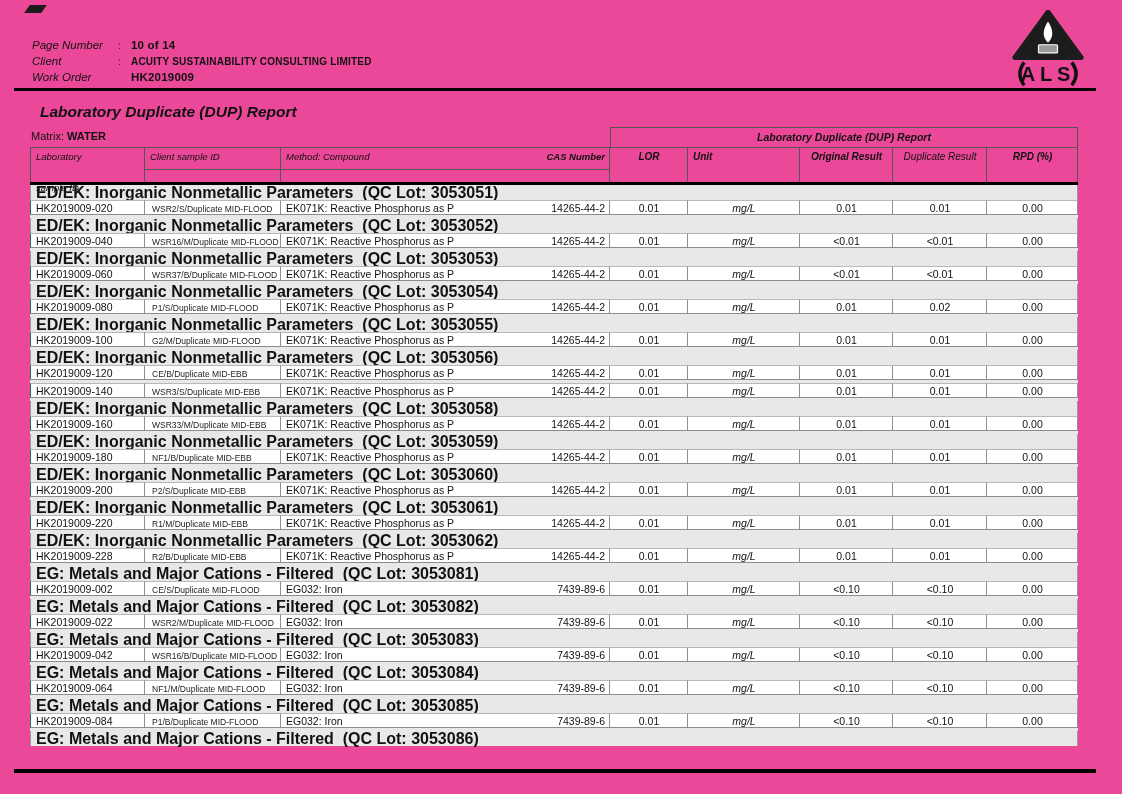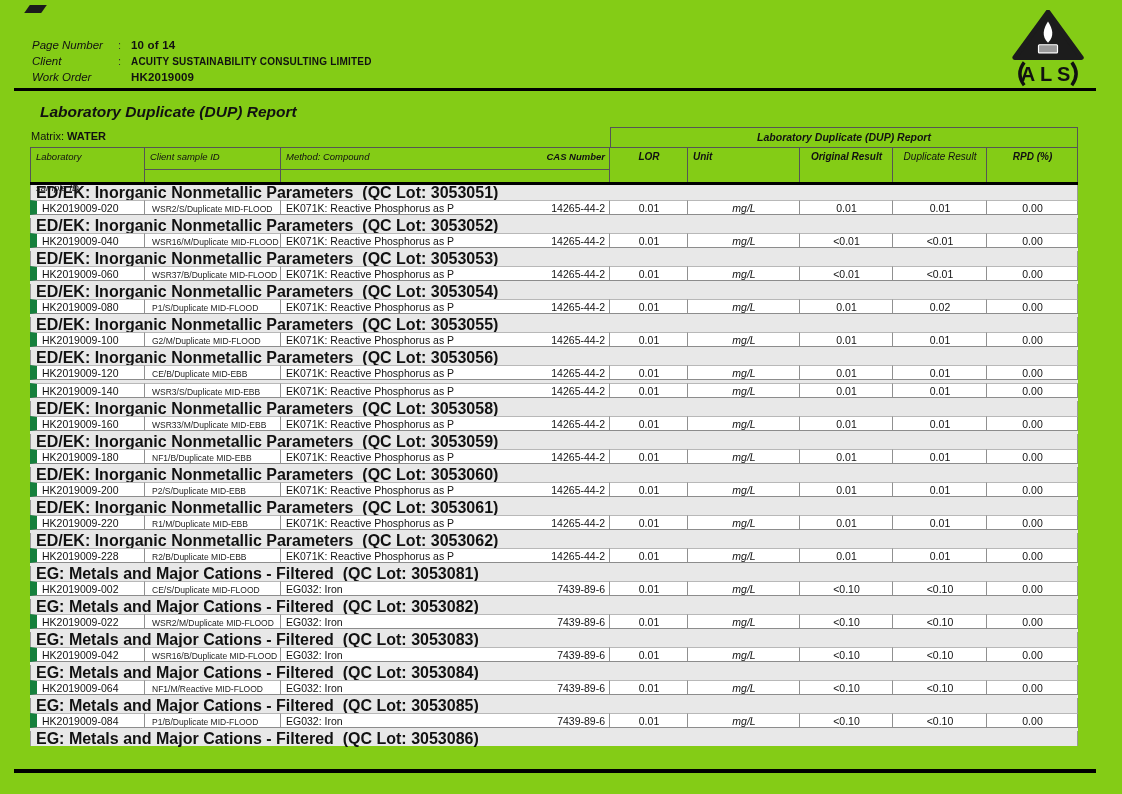--- a/index.html
+++ b/index.html
@@ -1,17 +1,17 @@
 <!DOCTYPE html>
 <html><head>
 <meta charset="utf-8">
 <style>
   html,body { margin:0; padding:0; background:#fff; }
   .page {
-    position:relative; width:1122px; height:794px; background:#84cc16;
+    position:relative; width:1122px; height:794px; background:#ec4899;
     font-family:"Liberation Sans", sans-serif; color:#111; overflow:hidden;
   }
   
   .corner-mark { position:absolute; left:27px; top:5px; width:17px; height:8px;
     background:#1b1b1b; transform:skewX(-35deg); }
 
   
   .hdr-fields { position:absolute; left:32px; top:39px; }
   .hdr-row { display:flex; height:16px; align-items:baseline; }
   .hdr-label { width:86px; font-style:italic; font-size:11.5px; }
@@ -56,21 +56,21 @@
   .thick-line { height:2.5px; background:#000; }
 
   .section-band { height:15px; box-sizing:border-box; background:#e8e8e8;
     border-left:1px solid #9a9a9a; border-right:1px solid #9a9a9a;
     font-weight:bold; font-size:16px; line-height:15px; padding-left:5px; white-space:pre; }
 
   .data-row { display:flex; height:18px; background:#e8e8e8; }
   .cell { height:15px; box-sizing:border-box; background:#fff;
     border-right:1px solid #909090; border-top:1px solid #b8b8b8; border-bottom:1px solid #8c8c8c;
     font-size:10.5px; line-height:13px; padding:1px 4px 0 5px; overflow:hidden; white-space:nowrap; }
-  .c-lab    { width:115px; border-left:7px solid #15803d; }
+  .c-lab    { width:115px; border-left:1px solid #15803d; }
   .c-client { width:136px; font-size:8.5px; line-height:14px; color:#222; padding-left:7px; }
   .c-method { width:246px; border-right:none; }
   .c-cas    { width:83px;  text-align:right; }
   .c-lor    { width:78px;  text-align:center; }
   .c-unit   { width:112px; text-align:center;font-style:italic; }
   .c-orig   { width:93px;  text-align:center; }
   .c-dup    { width:94px;  text-align:center; }
   .c-rpd    { width:91px;  text-align:center; }
 </style>
 </head>
@@ -346,21 +346,21 @@
     <div class="cell c-unit">mg/L</div>
     <div class="cell c-orig">&lt;0.10</div>
     <div class="cell c-dup">&lt;0.10</div>
     <div class="cell c-rpd">0.00</div>
   </div>
 
   <div class="section-band"><span>EG: Metals and Major Cations - Filtered  (QC Lot: 3053084)</span></div>
 
   <div class="data-row">
     <div class="cell c-lab">HK2019009-064</div>
-    <div class="cell c-client">NF1/M/Reactive MID-FLOOD</div>
+    <div class="cell c-client">NF1/M/Duplicate MID-FLOOD</div>
     <div class="cell c-method">EG032: Iron</div>
     <div class="cell c-cas">7439-89-6</div>
     <div class="cell c-lor">0.01</div>
     <div class="cell c-unit">mg/L</div>
     <div class="cell c-orig">&lt;0.10</div>
     <div class="cell c-dup">&lt;0.10</div>
     <div class="cell c-rpd">0.00</div>
   </div>
 
   <div class="section-band"><span>EG: Metals and Major Cations - Filtered  (QC Lot: 3053085)</span></div>

